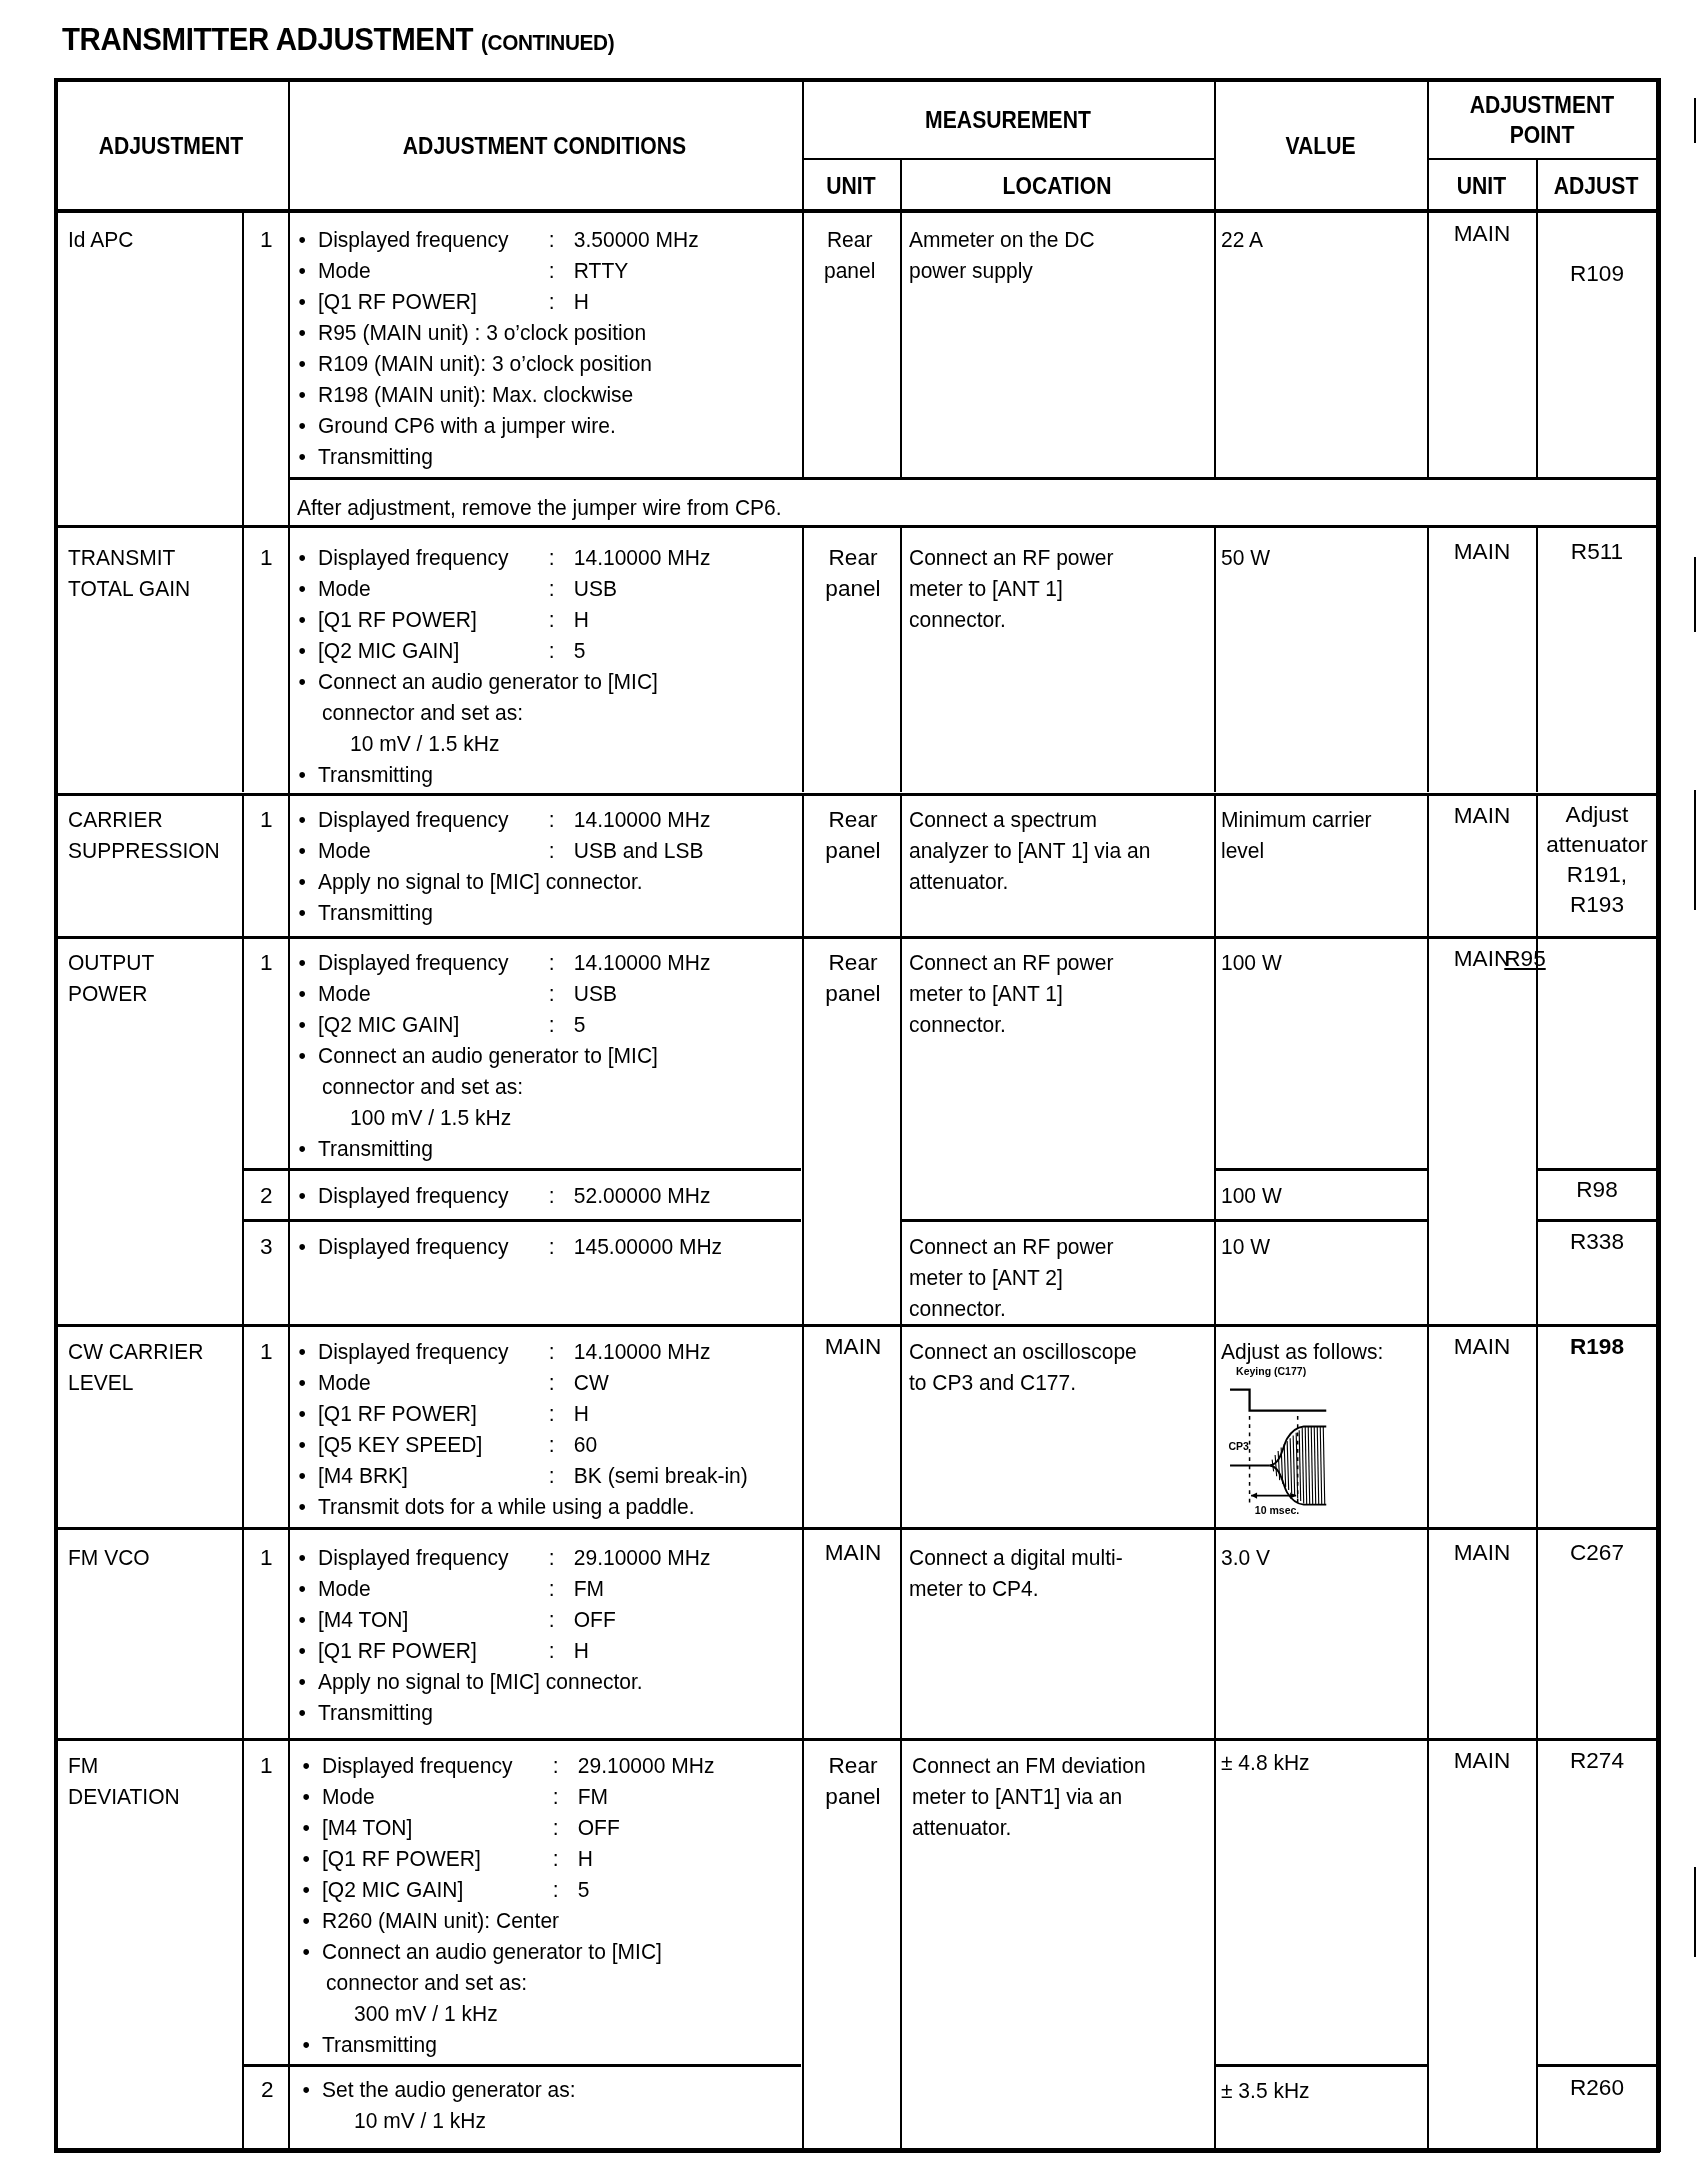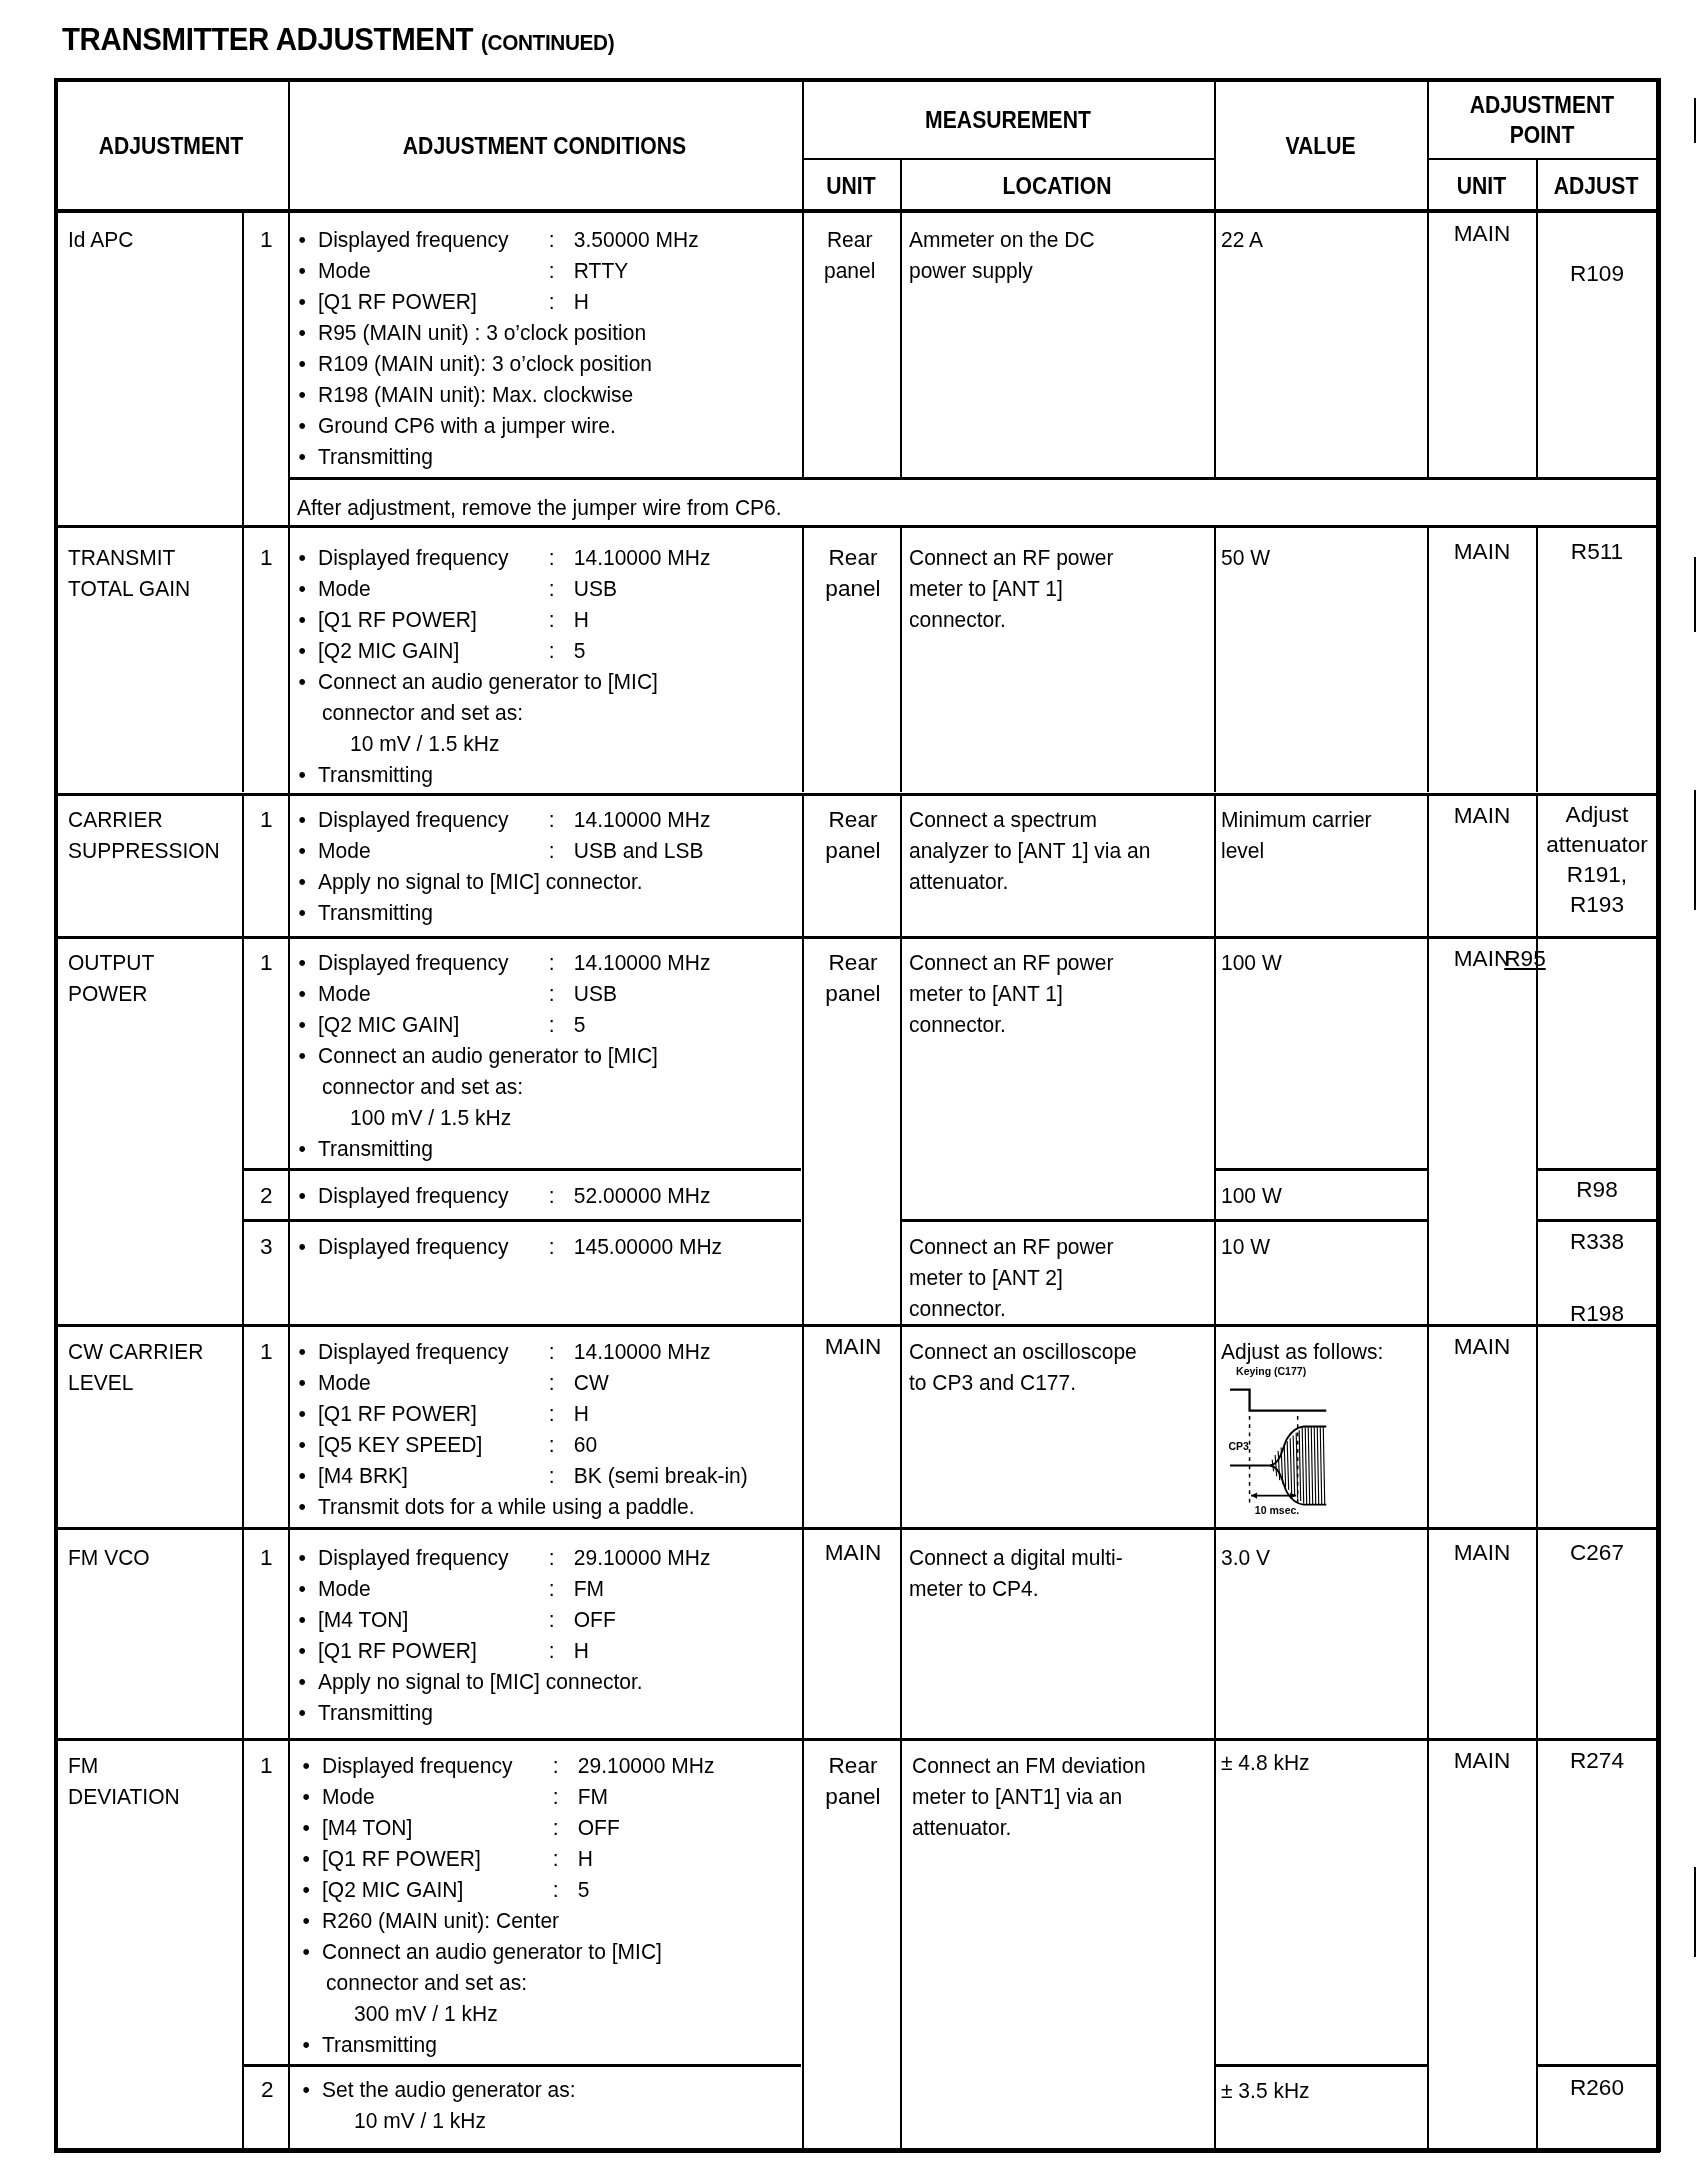--- a/index.html
+++ b/index.html
@@ -253,21 +253,21 @@
         <li>Transmit dots for a while using a paddle.</li>
       </ul>
     </div>
     <div class="cell center" style="left: 806px; top: 1331px; width: 94px; line-height: 31px;"><span>MAIN</span></div>
     <div class="cell tight" style="left: 909px; top: 1336px; width: 301px;">
       <div>Connect an oscilloscope</div>
       <div>to CP3 and C177.</div>
     </div>
     <div class="cell tight" style="left: 1221px; top: 1336px; width: 203px;"><span>Adjust as follows:</span></div>
     <div class="cell center" style="left: 1430px; top: 1331px; width: 104px;"><span>MAIN</span></div>
-    <div class="cell center" style="left: 1540px; top: 1298px; width: 114px;"><span>R198</span></div>
+    <div class="cell center" style="left: 1540px; top: 1331px; width: 114px; font-weight: bold;"><span>R198</span></div>
     <div class="cell tight" style="left: 68px; top: 1542px; width: 173px;"><span>FM VCO</span></div>
     <div class="cell " style="left: 260px; top: 1542px; width: 22.6px;"><span>1</span></div>
     <div class="cell tight" style="left: 297px; top: 1542px; width: 512px;">
       <ul class="cond">
         <li><span class="k">Displayed frequency</span><span class="sep">:</span><span>29.10000 MHz</span></li>
         <li><span class="k">Mode</span><span class="sep">:</span><span>FM</span></li>
         <li><span class="k">[M4 TON]</span><span class="sep">:</span><span>OFF</span></li>
         <li><span class="k">[Q1 RF POWER]</span><span class="sep">:</span><span>H</span></li>
         <li>Apply no signal to [MIC] connector.</li>
         <li>Transmitting</li>

